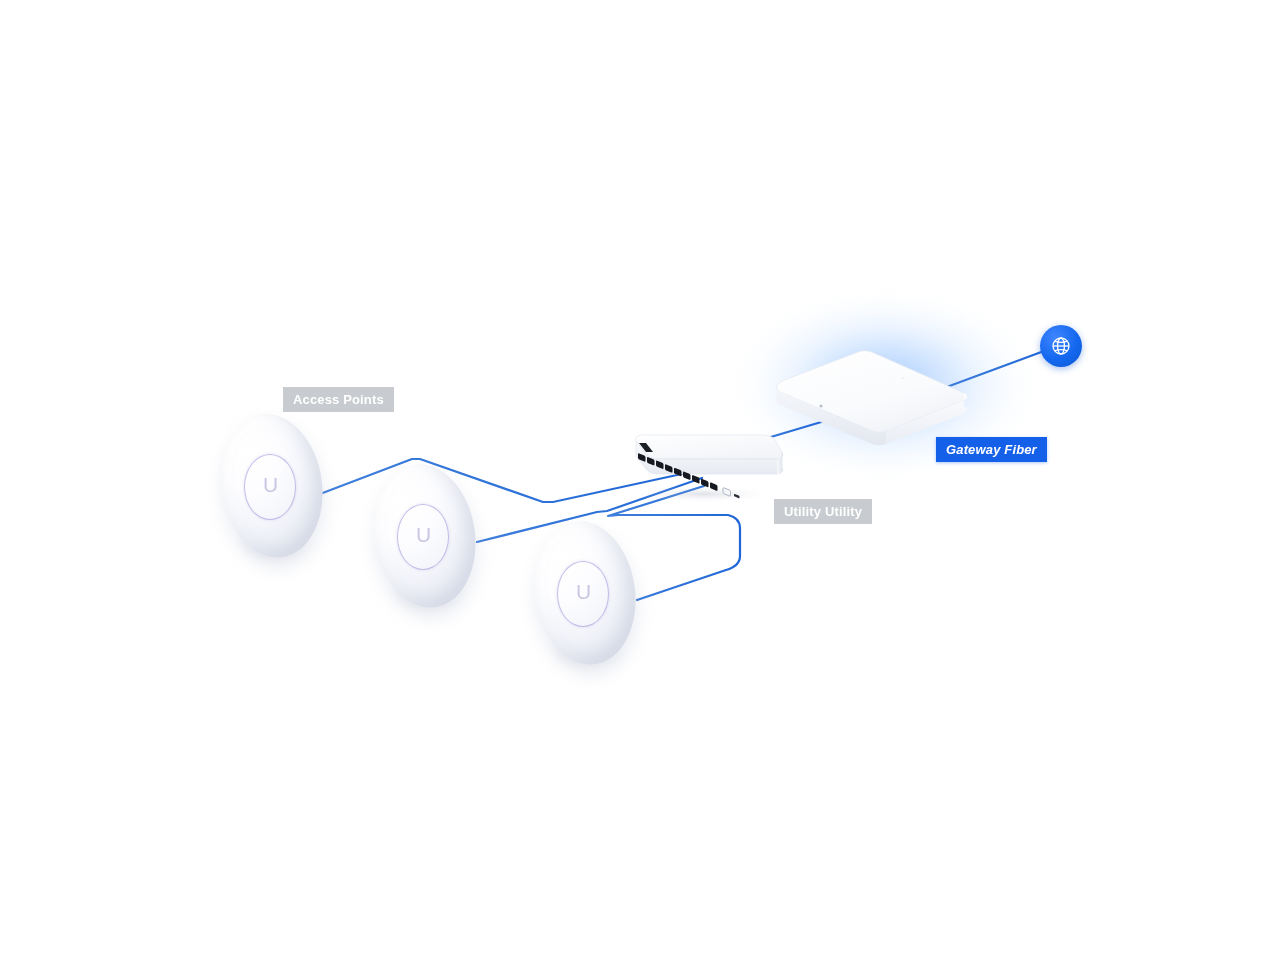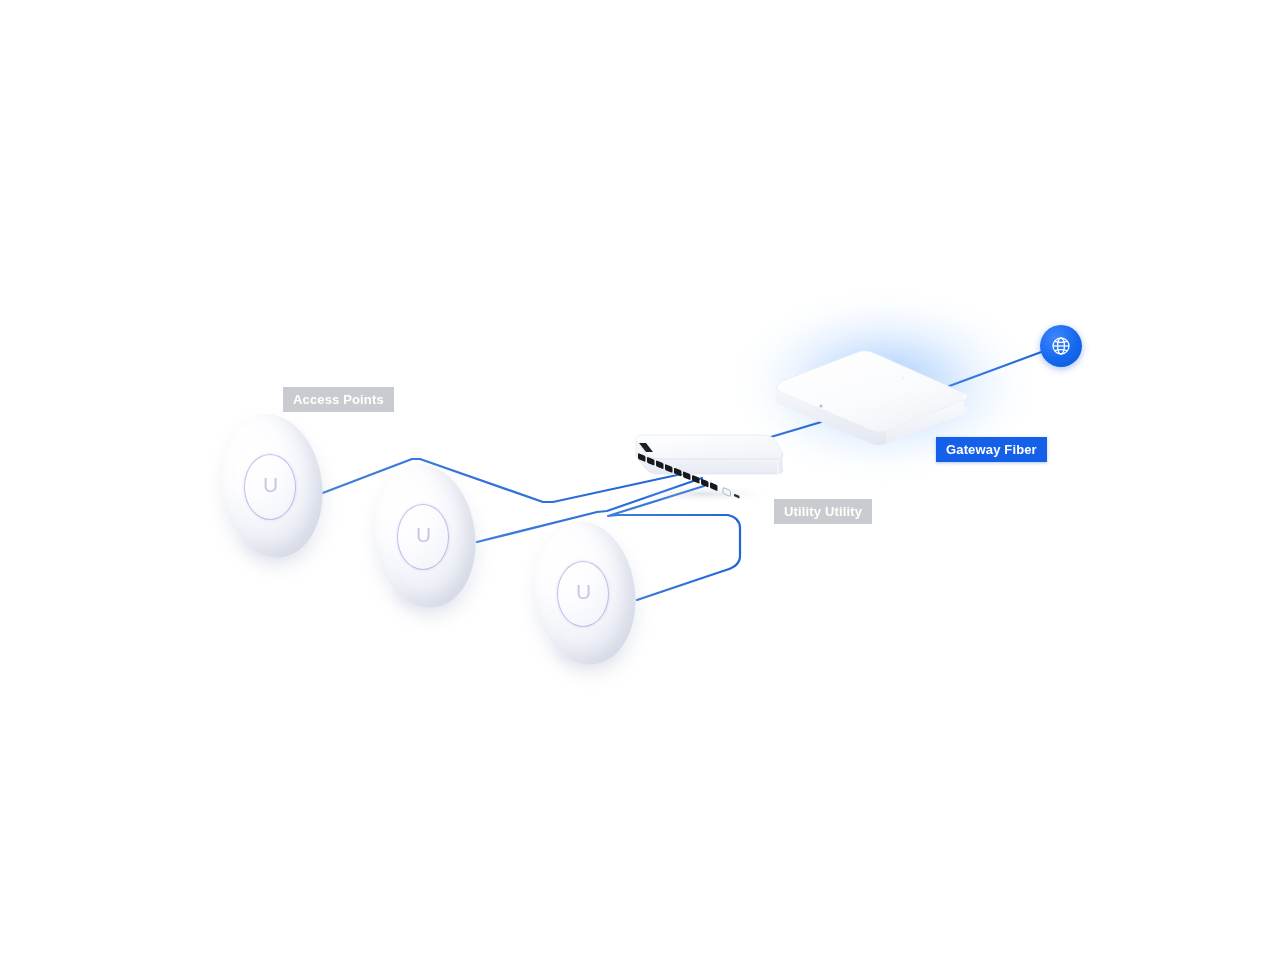--- a/index.html
+++ b/index.html
@@ -241,15 +241,15 @@
         <path d="M 5.6,7.2 Q 12,9.6 18.4,7.2"></path>
         <path d="M 5.6,16.8 Q 12,14.4 18.4,16.8"></path>
       </g>
     </svg>
   </div>
 
   <div class="badge badge-grey" style="left:283px;top:387px;">Access Points</div>
 
   <div class="badge badge-grey" style="left:774px;top:499px;">Utility Utility</div>
 
-  <div class="badge badge-blue" style="left:936px;top:437px;">Gateway Fiber</div>
+  <div class="badge badge-blue" style="left:936px;top:437px;font-style:italic;">Gateway Fiber</div>
 
 </div>
 
 </body></html>

